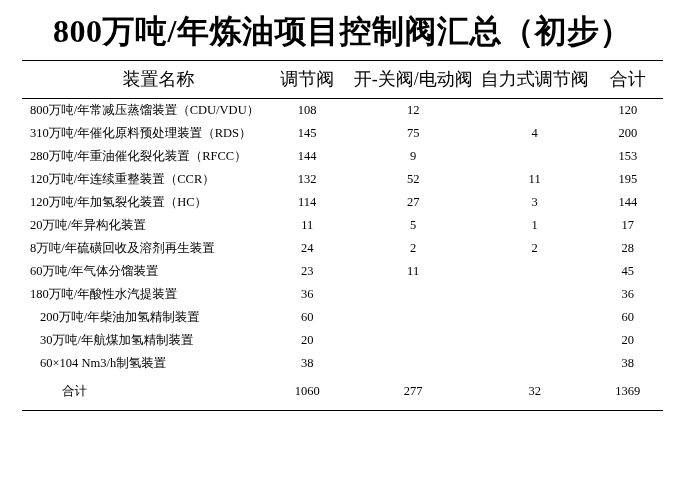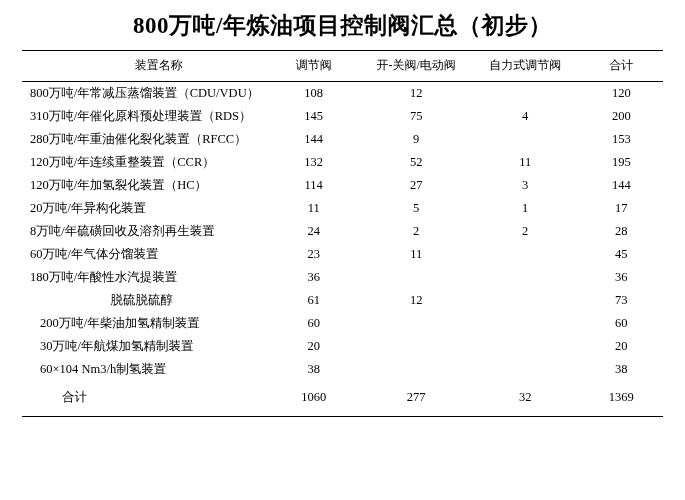--- a/index.html
+++ b/index.html
@@ -16,35 +16,35 @@
   }
   .page {
     position: relative;
     width: 685px;
     height: 500px;
     box-sizing: border-box;
     padding: 0 22px;
   }
   .doc-title {
     text-align: center;
-    font-size: 23px;
+    font-size: 32px;
     font-weight: bold;
     letter-spacing: 0.5px;
     margin-top: 12px;
     margin-bottom: 10px;
     line-height: 1.2;
   }
   table.valve-table {
     width: 100%;
     border-collapse: collapse;
     font-size: 13px;
   }
   table.valve-table thead th {
     font-weight: normal;
-    font-size: 12px;
+    font-size: 18px;
     padding: 6px 4px 7px 4px;
     border-top: 1.6px solid #000;
     border-bottom: 1px solid #000;
     text-align: center;
     white-space: nowrap;
   }
   table.valve-table thead th.col-name {
     text-align: center;
     padding-left: 34px;
   }
@@ -165,27 +165,20 @@
           <td>45</td>
         </tr>
         <tr>
           <td class="col-name">180万吨/年酸性水汽提装置</td>
           <td>36</td>
           <td></td>
           <td></td>
           <td>36</td>
         </tr>
         <tr>
-          <td class="col-name center">脱硫脱硫醇</td>
-          <td>61</td>
-          <td>12</td>
-          <td></td>
-          <td>73</td>
-        </tr>
-        <tr>
           <td class="col-name indent">200万吨/年柴油加氢精制装置</td>
           <td>60</td>
           <td></td>
           <td></td>
           <td>60</td>
         </tr>
         <tr>
           <td class="col-name indent">30万吨/年航煤加氢精制装置</td>
           <td>20</td>
           <td></td>

